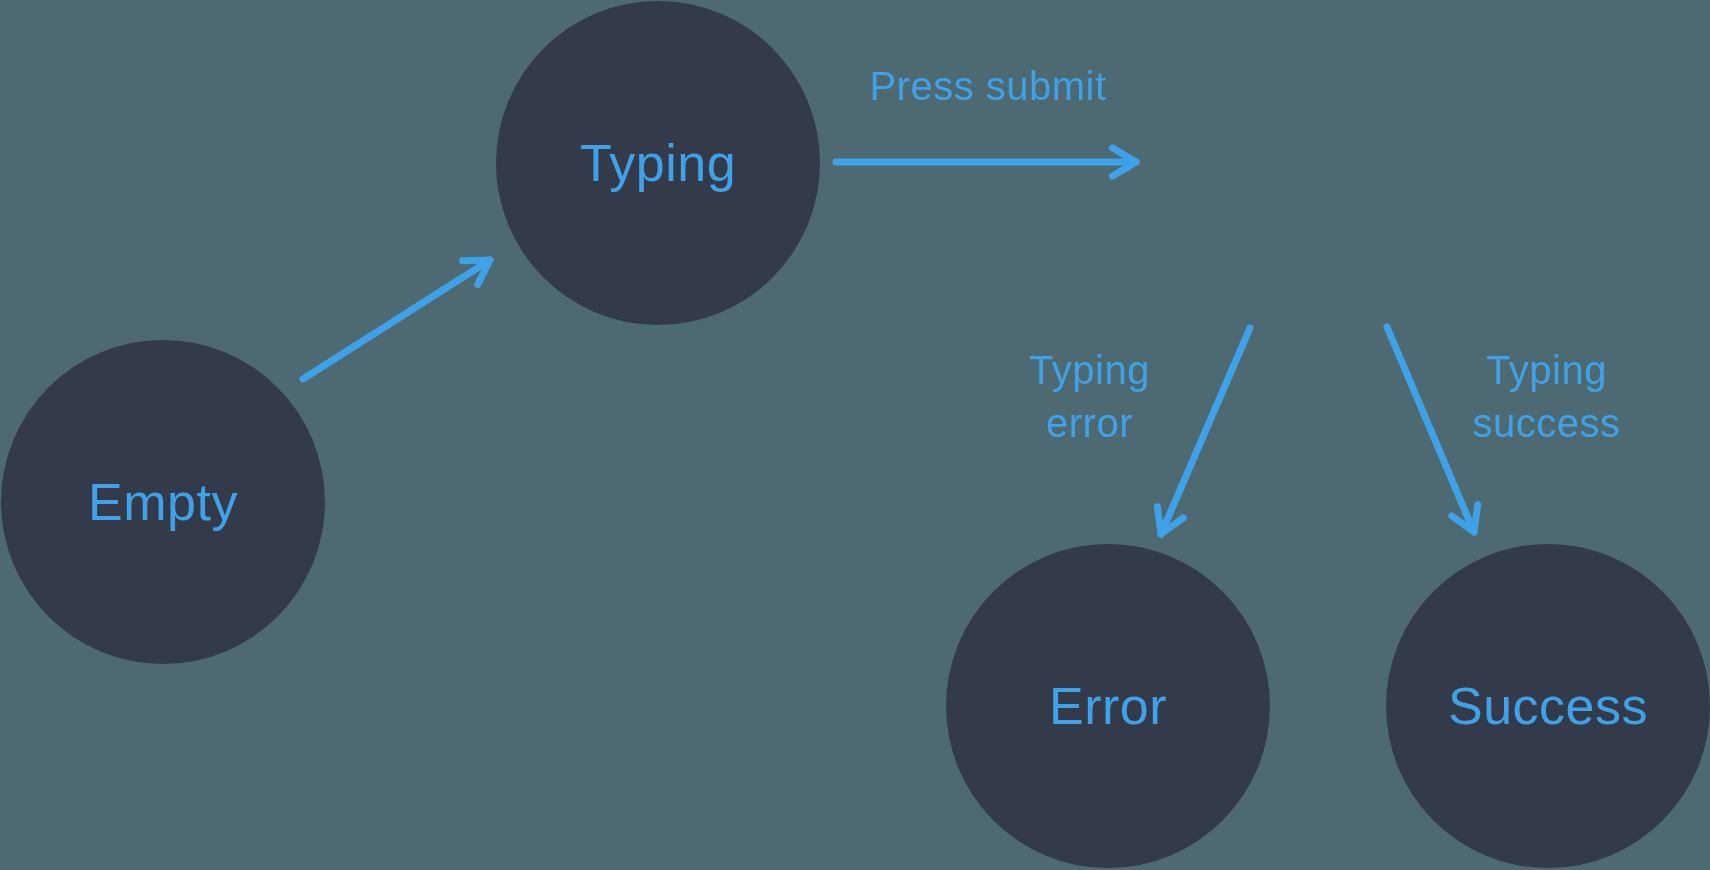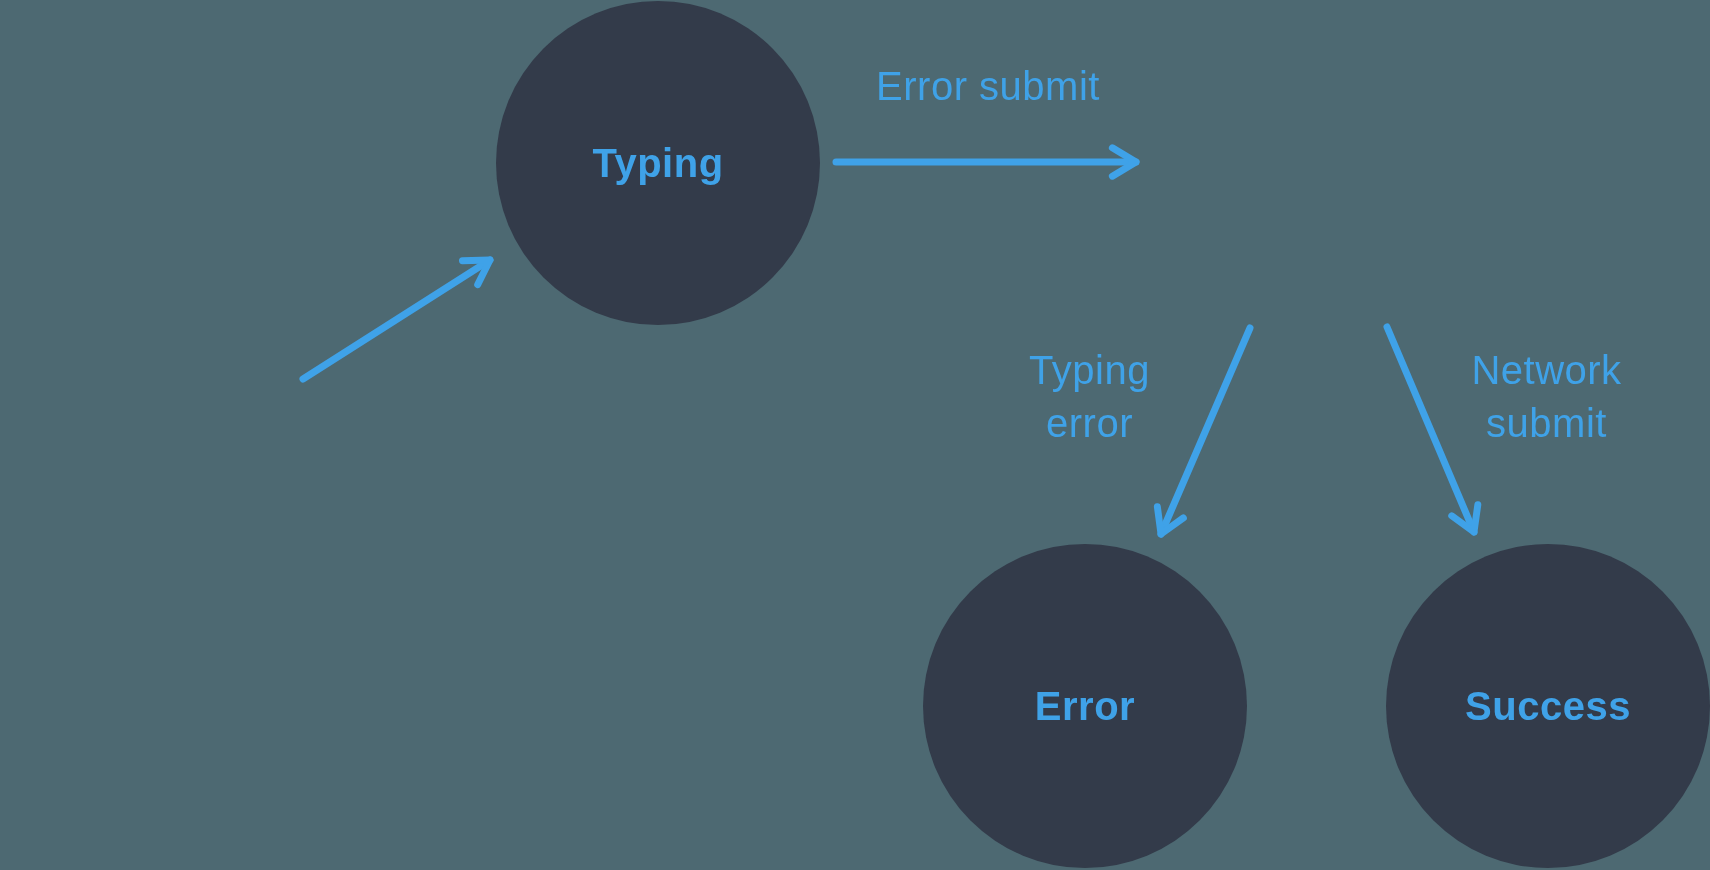--- a/index.html
+++ b/index.html
@@ -47,76 +47,79 @@
     width: 324px;
     height: 324px;
     border-radius: 50%;
     background: var(--node-fill);
     display: flex;
     align-items: center;
     justify-content: center;
   }
   .node-label {
     color: var(--accent);
-    font-size: 40px;
-    font-weight: 700;
+    font-size: 52px;
+    font-weight: 400;
     letter-spacing: 0.5px;
     white-space: nowrap;
   }
   .edge-label {
     position: absolute;
     color: var(--accent);
     font-size: 40px;
     font-weight: 400;
     letter-spacing: 0.5px;
     line-height: 53px;
     text-align: center;
   }
   .edge-label.start-typing  { left: 258px; top: 185px; width: 140px; }
   .edge-label.press-submit  { left: 838px; top: 60px;  width: 300px; }
   .edge-label.network-error { left: 999px; top: 344px; width: 181px; }
   .edge-label.network-success { left: 1451px; top: 344px; width: 191px; }
 
   .node.empty      { left: 1px;    top: 340px; }
   .node.typing     { left: 496px;  top: 1px;   }
   .node.submitting { left: 1165px; top: 2px;   }
-  .node.error      { left: 923px;  top: 544px; }
+  .node.error      { left: 946px;  top: 544px; }
   .node.success    { left: 1386px; top: 544px; text-align: center; }
 </style>
 </head>
 <body>
 
 <div class="stage">
 
   <svg class="edges-layer" viewBox="0 0 1710 870" xmlns="http://www.w3.org/2000/svg">
     <defs>
       <marker id="open-arrow" viewBox="0 0 12 12" refX="10" refY="6" markerWidth="5.4" markerHeight="5.4" orient="auto" markerUnits="strokeWidth">
         <path class="marker-head" d="M 2.5 1.5 L 10 6 L 2.5 10.5"></path>
       </marker>
     </defs>
     <line class="edge-line" x1="303" y1="379" x2="490" y2="260" marker-end="url(#open-arrow)"></line>
     <line class="edge-line" x1="836" y1="162" x2="1136" y2="162" marker-end="url(#open-arrow)"></line>
     <line class="edge-line" x1="1250" y1="328" x2="1161" y2="534" marker-end="url(#open-arrow)"></line>
     <line class="edge-line" x1="1387" y1="327" x2="1474" y2="532" marker-end="url(#open-arrow)"></line>
   </svg>
 
+  <div class="node empty">
+    <span class="node-label">Empty</span>
+  </div>
 
   <div class="node typing">
     <span class="node-label">Typing</span>
   </div>
 
 
   <div class="node error">
     <span class="node-label">Error</span>
   </div>
 
   <div class="node success">
     <span class="node-label">Success</span>
   </div>
 
 
-  <div class="edge-label press-submit">Error submit</div>
+  <div class="edge-label press-submit">Press submit</div>
 
   <div class="edge-label network-error">Typing error</div>
 
-  <div class="edge-label network-success">Network submit</div>
+  <div class="edge-label network-success">Typing success</div>
 
 </div>
 
 </body></html>

